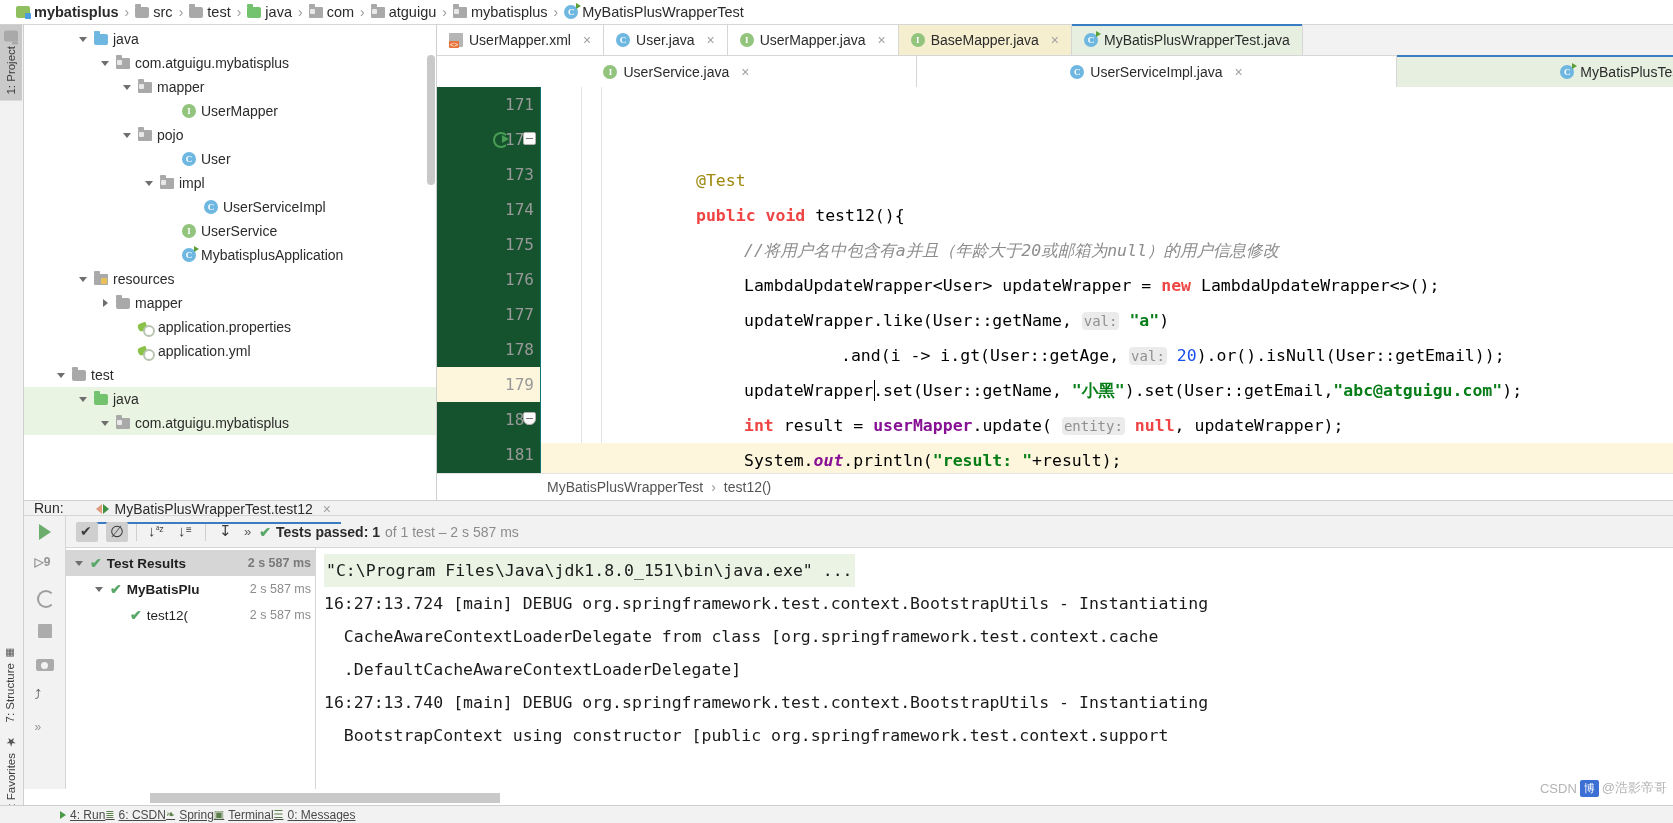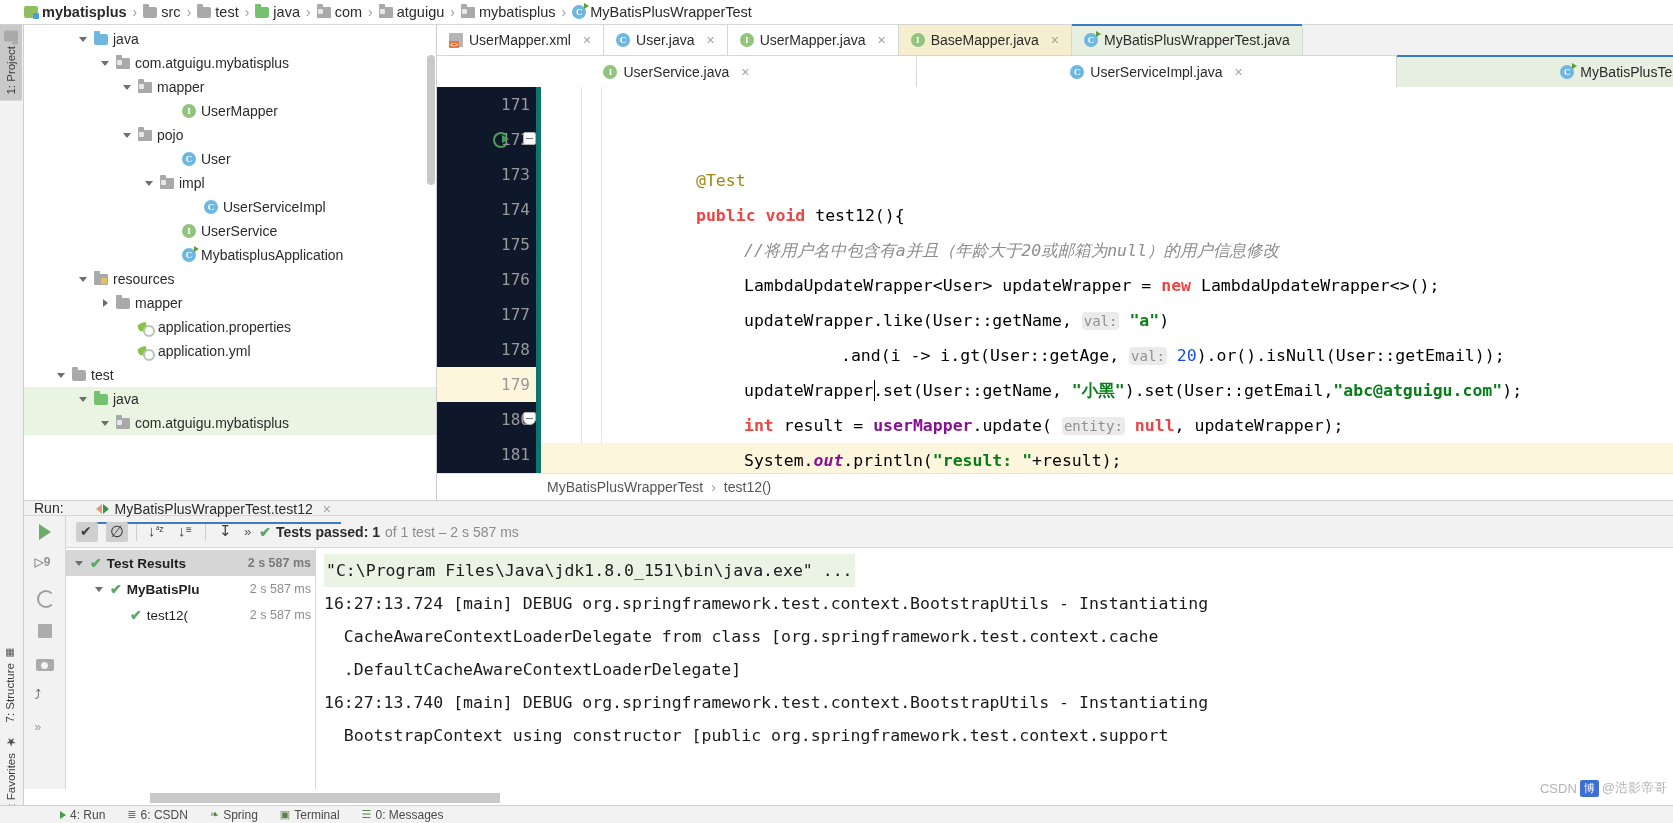--- a/index.html
+++ b/index.html
@@ -7,21 +7,21 @@
     width:1673px; height:823px; overflow:hidden;
     background:#ffffff;
     font-family:"Liberation Sans", sans-serif;
     font-size:13px; color:#2b2b2b;
   }
   .app { position:relative; width:1673px; height:823px; }
 
   
   .breadcrumb {
     height:25px; display:flex; align-items:center;
-    padding-left:22px; background:#ffffff; font-size:14.5px;
+    padding-left:14px; background:#ffffff; font-size:14.5px;
     border-bottom:1px solid #d6d6d6;
   }
   .crumb { display:flex; align-items:center; gap:4px; padding:0 2px; }
   .crumb .lbl { white-space:nowrap; }
   .crumb.first .lbl { font-weight:bold; }
   .crumb-sep { color:#9b9b9b; margin:0 4px; font-size:14px; }
 
   
   .ico { display:inline-block; position:relative; flex:none; }
   .ico-folder { width:14px; height:11px; background:#a9b7c6; border-radius:1px 2px 2px 2px; }
@@ -134,21 +134,21 @@
   .tab.active-blue { background:#e6efe0; }
   .tab.active-blue::after {
     content:""; position:absolute; left:0; right:0; top:-1px; height:2px; background:#3a7cc2;
   }
   .tab .x { color:#a0a0a0; font-size:14px; margin-left:6px; }
 
   
   .code-wrap { position:relative; height:413px; background:#ffffff; overflow:hidden; }
   .gutter {
     position:absolute; left:0; top:0; width:104px; height:100%;
-    background:#0f172a; border-right:5px solid #0f766e;
+    background:#14532d; border-right:1px solid #0f766e;
   }
   .gline {
     height:35px; display:flex; align-items:center; justify-content:flex-end;
     padding-right:6px; font-family:"DejaVu Sans Mono", monospace;
     font-size:16px; color:#999999; position:relative;
   }
   .gline.cur { background:#fdf6dd; }
   .gut-run { position:absolute; left:56px; top:9px; width:16px; height:16px; }
   .gut-run::before{content:"";position:absolute;left:0;top:1px;width:12px;height:12px;
      border:2.4px solid #499c54;border-radius:50%;border-right-color:transparent;}
@@ -254,22 +254,22 @@
     flex:1; background:#fff; overflow:hidden; position:relative;
     font-family:"DejaVu Sans Mono", monospace; font-size:16.5px; color:#1a1a1a;
     padding:6px 0 0 8px; line-height:33px; white-space:pre;
   }
   .cmdline { background:#eaf3e4; display:inline-block; padding:0 2px;}
 
   
   .statusbar {
     position:absolute; left:0; bottom:0; right:0; height:18px;
     background:#f2f2f2; border-top:1px solid #cfcfcf;
-    display:flex; align-items:center; gap:22px; padding-left:60px;
-    font-size:12px; color:#4a4a4a;
+    display:flex; align-items:center; padding-left:60px;
+    font-size:12px; color:#4a4a4a;text-decoration:underline;
   }
   .sbi { display:flex; align-items:center; gap:4px; }
   .sbi .tri { width:0;height:0;border-top:4px solid transparent;border-bottom:4px solid transparent;border-left:6px solid #4a9a4a;}
   .watermark {
     position:absolute; right:6px; bottom:26px; font-size:13px; color:#b4b4b4;
     display:flex; align-items:center; gap:3px;
   }
   .wm-badge { background:#3b6fd4; color:#fff; padding:1px 4px; border-radius:2px; font-size:11px;}
   .horiz-thumb { position:absolute; left:150px; bottom:20px; width:350px; height:10px; background:#c9c9c9;}
 </style>

